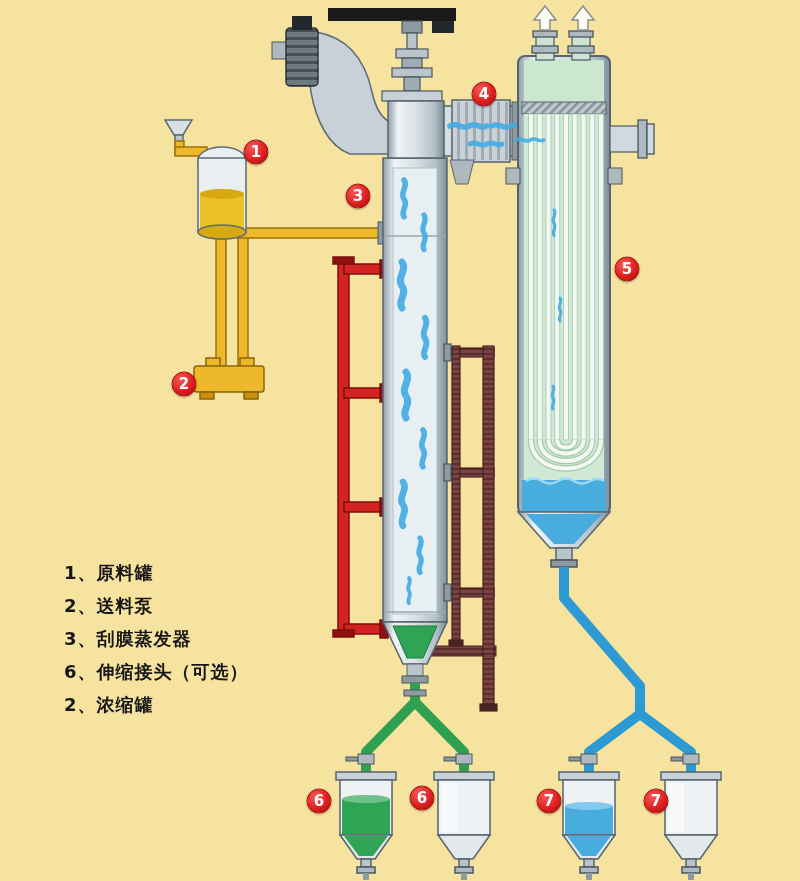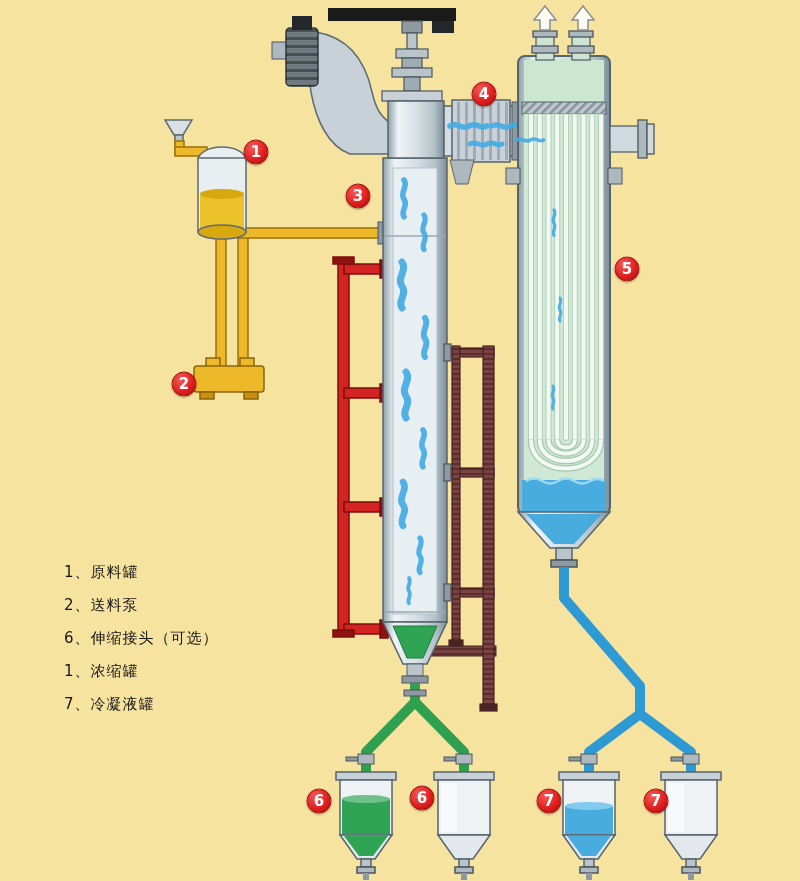--- a/index.html
+++ b/index.html
@@ -13,21 +13,21 @@
     position:absolute;width:23px;height:23px;border-radius:50%;
     background:radial-gradient(circle at 35% 30%, #F25A5A, var(--badge,#E21F1F) 55%, #9E0E0E 100%);
     border:1px solid var(--badge_border,#9E1010);
     color:#fff;font-weight:bold;font-size:15px;line-height:23px;text-align:center;
     transform:translate(-50%,-50%);
     box-shadow:0 1px 2px rgba(0,0,0,.35);
     z-index:5;
   }
   .legend{
     position:absolute;left:64px;top:556px;z-index:4;
-    color:var(--text,#161616);font-size:15px;font-weight:normal;letter-spacing:1px;
+    color:var(--text,#161616);font-size:18px;font-weight:bold;letter-spacing:1px;
   }
   .legend-item{height:33px;display:flex;align-items:center;white-space:nowrap}
 </style>
 </head>
 <body>
 
 <div class="stage">
 <svg width="800" height="881" viewBox="0 0 800 881" xmlns="http://www.w3.org/2000/svg">
   <defs>
     <linearGradient id="cyl" x1="0" y1="0" x2="1" y2="0">
@@ -314,16 +314,16 @@
 <div class="badge" style="left:484px;top:94px">4</div>
 <div class="badge" style="left:627px;top:269px">5</div>
 <div class="badge" style="left:319px;top:801px">6</div>
 <div class="badge" style="left:422px;top:798px">6</div>
 <div class="badge" style="left:549px;top:801px">7</div>
 <div class="badge" style="left:656px;top:801px">7</div>
 
 <div class="legend">
   <div class="legend-item">1、原料罐</div>
   <div class="legend-item">2、送料泵</div>
+  <div class="legend-item">3、刮膜蒸发器</div>
   <div class="legend-item">6、伸缩接头（可选）</div>
-  <div class="legend-item">1、浓缩罐</div>
-  <div class="legend-item">7、冷凝液罐</div>
+  <div class="legend-item">2、浓缩罐</div>
 </div>
 
 </body></html>

